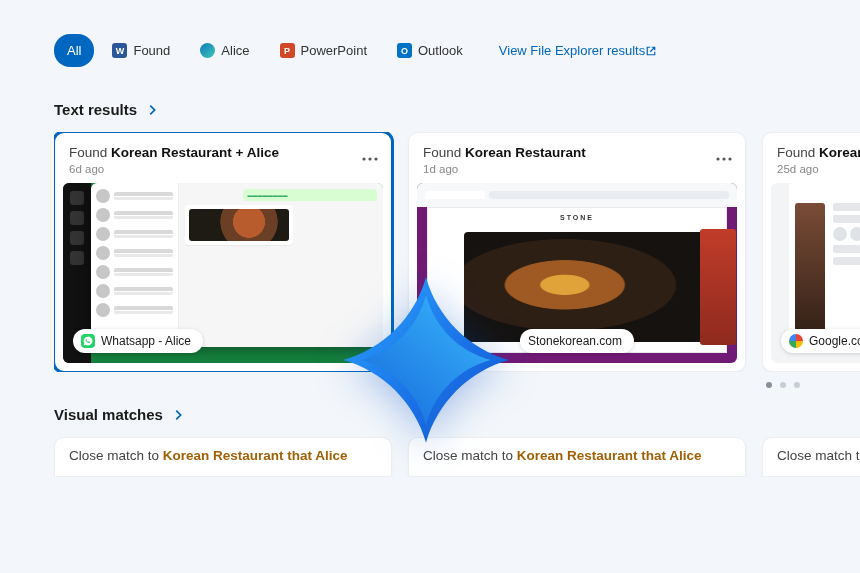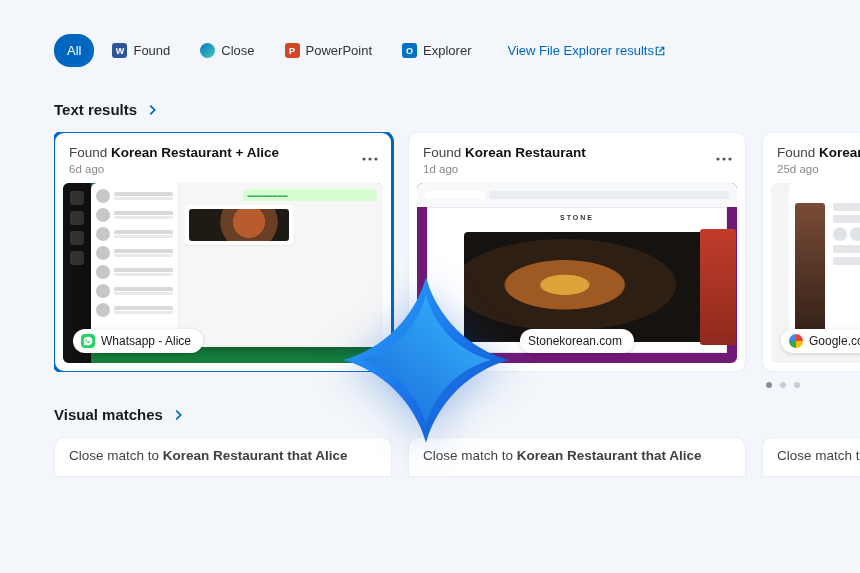--- a/index.html
+++ b/index.html
@@ -225,50 +225,50 @@
   .pager-dots span{ width:6px; height:6px; border-radius:50%; background:#c7cdd6;}
   .pager-dots span.on{ background:#8a9099;}
 
   .visual-section{ margin-top:4px; }
   .v-card-row{ display:flex; gap:16px; overflow:hidden;}
   .v-card{
     flex:0 0 338px; height:40px; background:#fff; border:1px solid #eceef1;
     border-radius:10px 10px 0 0; padding:10px 14px; font-size:13.5px; color:#444;
     box-shadow: 0 1px 3px rgba(0,0,0,0.04); cursor:pointer;
   }
-  .v-card b{ font-weight:600; color:#404040;}
+  .v-card b{ font-weight:600; color:#a16207;}
   .v-card.p3{ flex:0 0 150px; }
 </style>
 </head>
 <body>
 
 <div class="page">
 
 
   <div class="filter-row">
     <span class="chip active">All</span>
 
     <span class="chip">
       <span class="app-icon ic-word">W</span>
       <span>Found</span>
     </span>
 
     <span class="chip">
       <span class="app-icon ic-edge"></span>
-      <span>Close</span>
+      <span>Alice</span>
     </span>
 
     <span class="chip">
       <span class="app-icon ic-ppt">P</span>
       <span>PowerPoint</span>
     </span>
 
     <span class="chip">
       <span class="app-icon ic-outlook">O</span>
-      <span>Explorer</span>
+      <span>Outlook</span>
     </span>
 
     <span class="file-explorer-link">
       <span>View File Explorer results</span>
       <svg class="ext-icon" viewBox="0 0 16 16" fill="none" stroke="currentColor" stroke-width="1.6">
         <path d="M7 3H3v10h10V9M9 3h4v4M13 3L7 9"></path>
       </svg>
     </span>
   </div>
 

